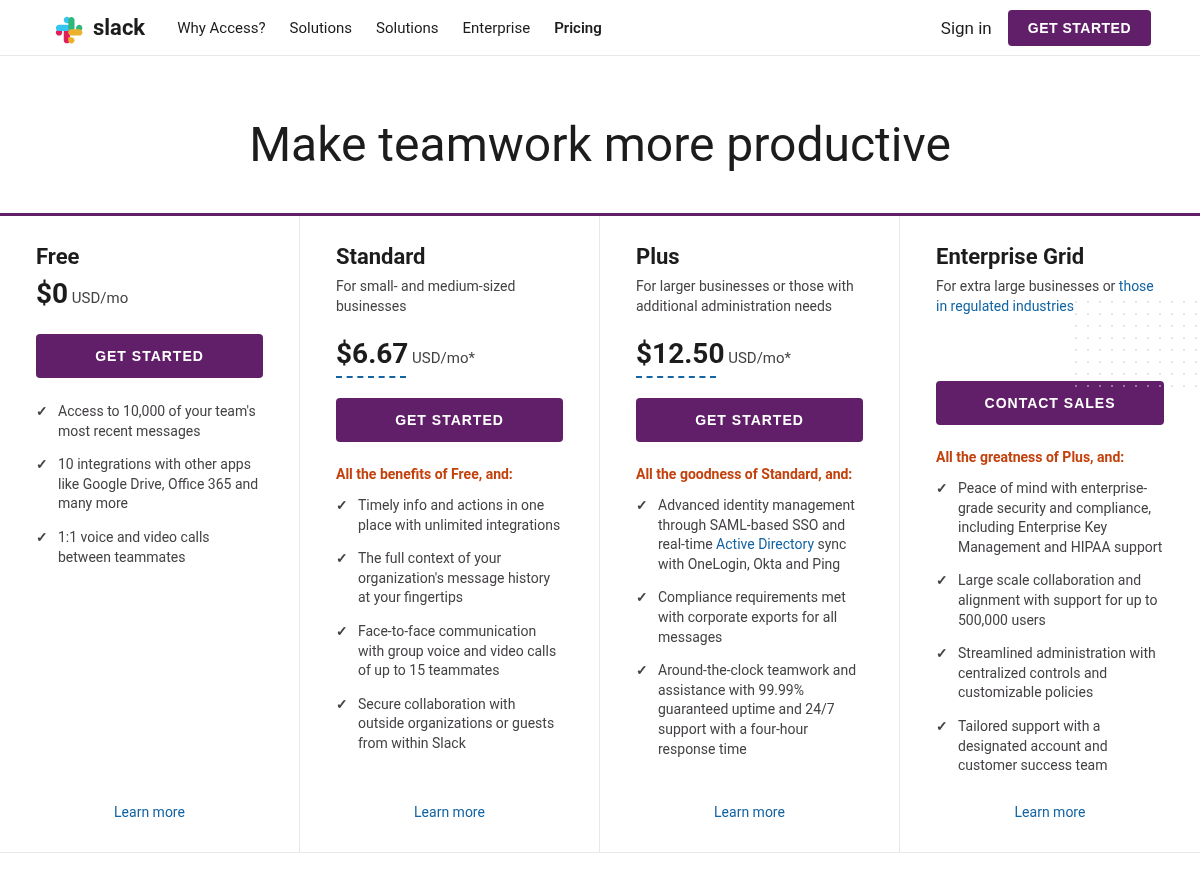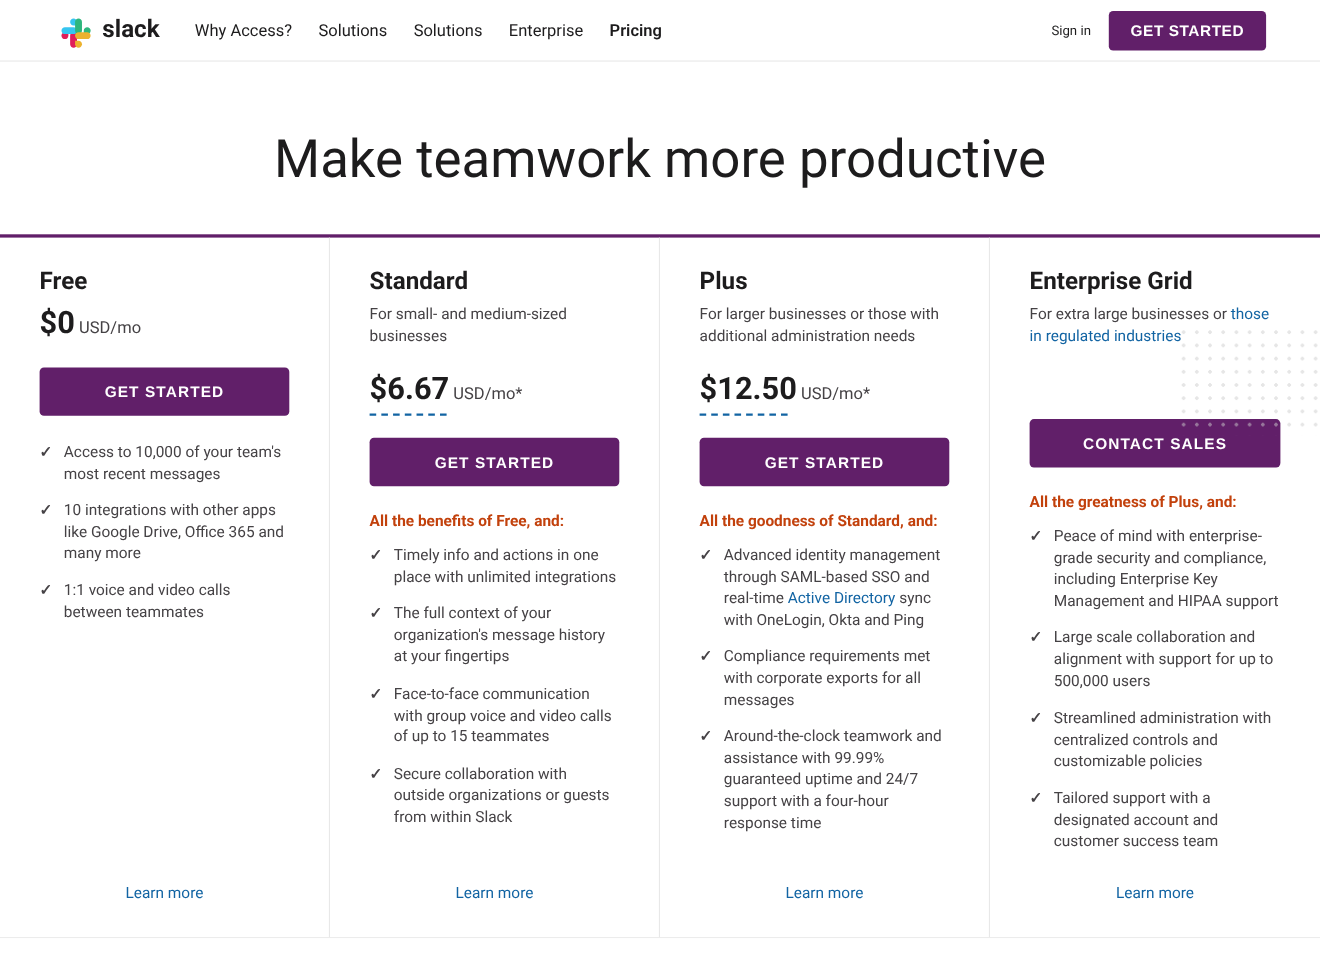--- a/index.html
+++ b/index.html
@@ -11,21 +11,21 @@
       padding: 0 49px; height: 56px; border-bottom: 1px solid #e8e8e8;
     }
     .nav-left { display: flex; align-items: center; gap: 32px; }
     .logo { display: flex; align-items: center; gap: 8px; }
     .logo-icon { width: 36px; height: 36px; }
     .logo-text { font-size: 22px; font-weight: 700; color: #1d1c1d; }
     .nav-links { display: flex; gap: 24px; }
     .nav-link { font-size: 15px; color: #1d1c1d; text-decoration: none; cursor: pointer; }
     .nav-link.active { font-weight: 600; }
     .nav-right { display: flex; align-items: center; gap: 16px; }
-    .sign-in { font-size: 12px; color: #1d1c1d; cursor: pointer; }
+    .sign-in { font-size: 17px; color: #1d1c1d; cursor: pointer; }
     .get-started-nav {
       background: #611f69; color: #fff; border: none;
       padding: 10px 20px; border-radius: 4px; font-size: 14px;
       font-weight: 700; letter-spacing: 0.5px; cursor: pointer;
     }
 
     
     .hero { text-align: center; padding: 60px 40px 40px; }
     .hero h1 { font-size: 48px; font-weight: 400; color: #1d1c1d; }
 

